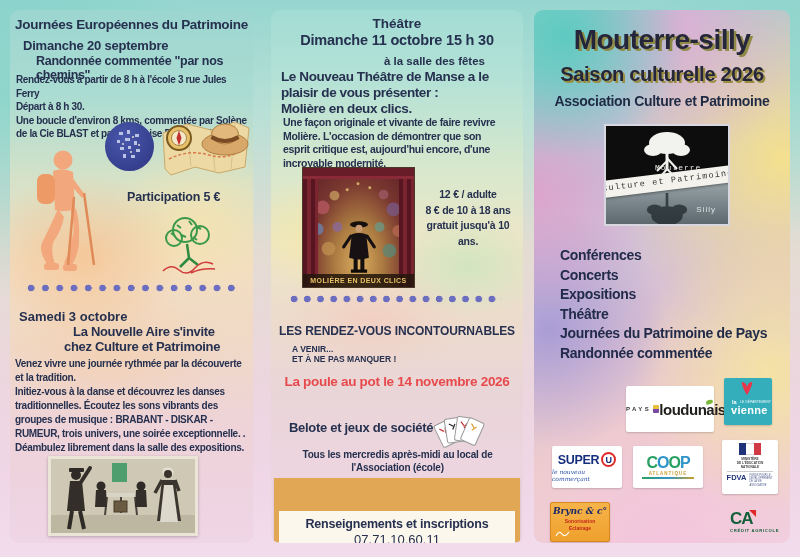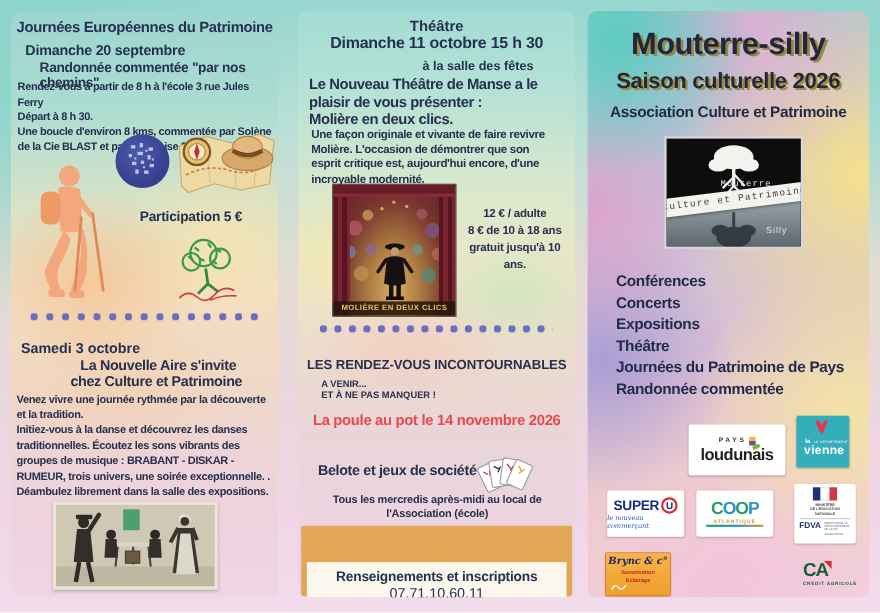--- a/index.html
+++ b/index.html
@@ -112,21 +112,21 @@
   text-align:center; line-height:17px; font-family:"Liberation Mono",monospace; font-size:8.5px; color:#3a3a3a;
   letter-spacing:1.2px; box-shadow:0 1px 3px rgba(0,0,0,.45); }
 .tl-silly { position:absolute; right:12px; bottom:10px; color:#dde4e8; font-family:Liberation Sans, sans-serif; font-size:8px; letter-spacing:1px;text-align:right; }
 .p3-cats { left:26px; top:236px; font-size:14px; font-weight:700; letter-spacing:-.3px; line-height:19.5px; color:#222b49; }
 
 
 .pbox { position:absolute; background:#fff; border-radius:2px; box-shadow:0 1px 2px rgba(0,0,0,.18); }
 .pl-village { left:8px; top:370px; width:88px; height:92px; }
 .village-script { position:absolute; top:44px; width:100%; text-align:center;
   font-family:"DejaVu Serif",serif; font-style:italic; font-weight:700; font-size:10px; color:#2a3f7a; }
-.pl-loud { left:92px; top:376px; width:88px; height:46px; display:flex; flex-direction:column; align-items:center; justify-content:center; }
+.pl-loud { left:92px; top:376px; width:88px; height:46px; display:flex; align-items:center; justify-content:flex-start; }
 .loud-top { font-size:6px; letter-spacing:2.5px; color:#33312e; font-weight:700; display:flex; align-items:center; gap:2px; }
 .loud-crest { width:6px; height:8px; background:linear-gradient(180deg,#e8c040 50%, #7a4aa0 50%); border-radius:1px; }
 .loud-main { position:relative; font-size:15px; font-weight:800; color:#211f1c; letter-spacing:-.5px; }
 .loud-leaf { position:absolute; top:-1px; left:47px; width:7px; height:4px; background:#7ab83a; border-radius:50% 50% 50% 0; transform:rotate(-18deg); }
 .pl-vienne { left:190px; top:368px; width:48px; height:47px; background:#35aebc; border-radius:2px; box-shadow:0 1px 2px rgba(0,0,0,.18); }
 .v-heart { position:absolute; left:15px; top:3px; width:16px; height:15px; }
 .v-la { position:absolute; left:8px; top:21px; font-size:5.5px; font-weight:700; color:#fff; }
 .v-dept { position:absolute; left:16px; top:22px; font-size:3px; color:#fff; letter-spacing:.3px; }
 .v-main { position:absolute; left:7px; top:26px; font-size:11px; font-weight:800; color:#fff; letter-spacing:.3px; }
 .pl-su { left:18px; top:436px; width:70px; height:42px; display:flex; flex-direction:column; align-items:center; justify-content:center; }

